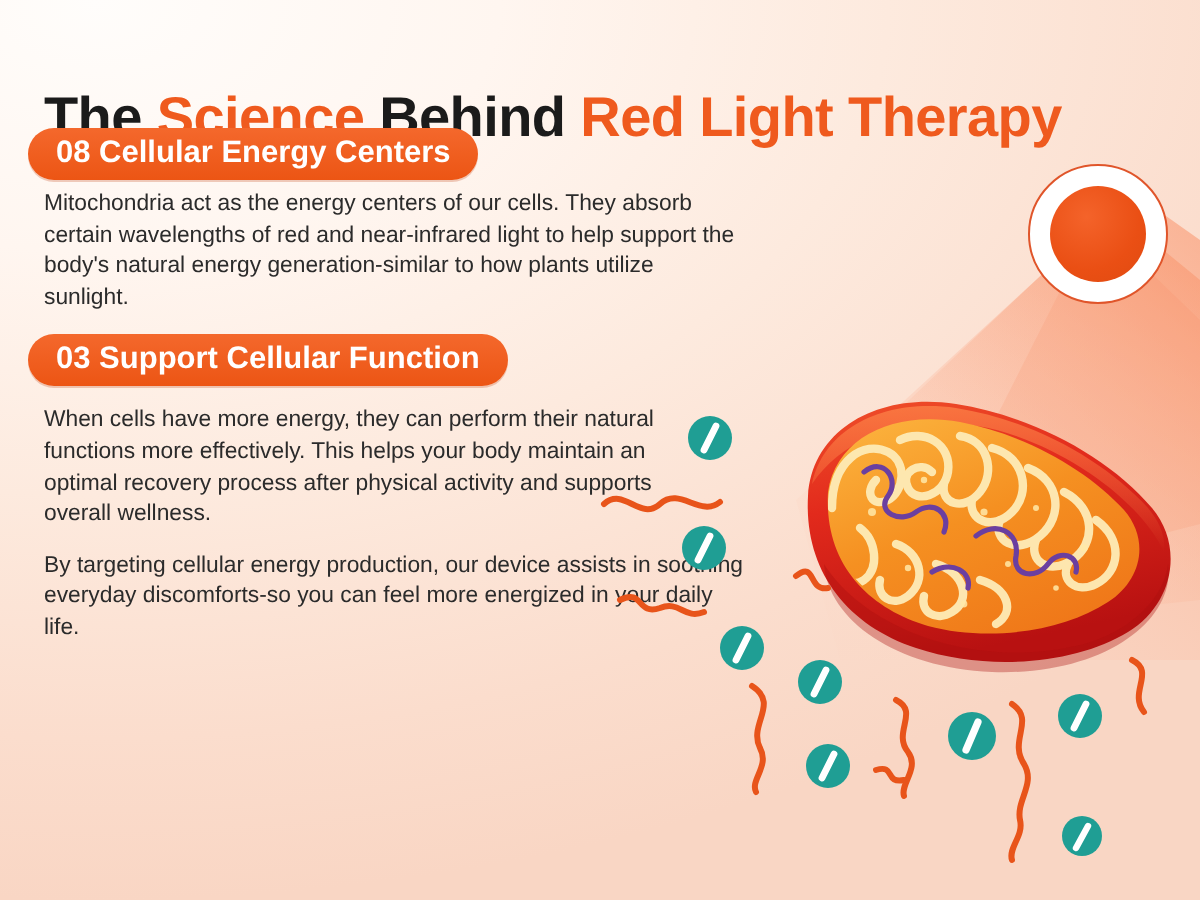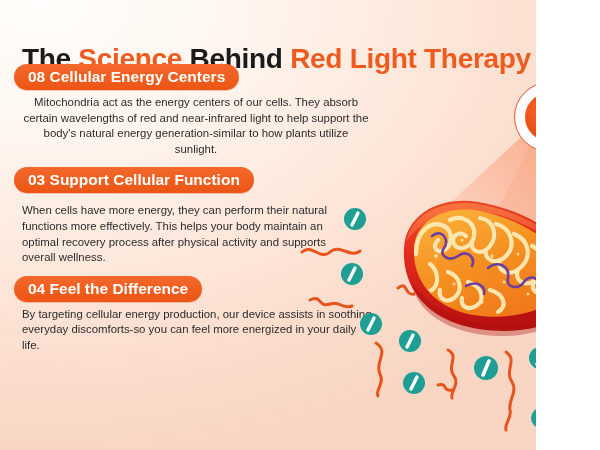--- a/index.html
+++ b/index.html
@@ -2,21 +2,21 @@
 <html><head>
 <meta charset="utf-8">
 <style>
   html,body{margin:0;padding:0;}
   body{
     width:600px;height:450px;overflow:hidden;
     font-family:"Liberation Sans", sans-serif;
     background:#fff;
   }
   #stage{
-    position:relative;width:536px;height:450px;overflow:hidden;
+    position:relative;width:600px;height:450px;overflow:hidden;
     background:
       radial-gradient(120% 100% at 8% 0%, #fffdfb 0%, #fff6f0 28%, #fdeade 55%, #fbddcd 82%, #f9d6c4 100%);
   }
   
   .cone{
     position:absolute;left:0;top:0;width:600px;height:450px;
     pointer-events:none;
   }
   
   .lamp{
@@ -48,21 +48,21 @@
     color:#fff;font-weight:bold;font-size:15.5px;
     padding:4px 14px 5px 14px;border-radius:14px;
     line-height:1.1;white-space:nowrap;
     box-shadow:0 1px 0 rgba(190,60,10,.25);
   }
   .body-txt{
     margin:5px 0 0 8px;
     font-size:11.4px;line-height:15.6px;color:#2b2b2b;
     max-width:338px;
   }
-  .s1 .body-txt{max-width:348px;text-align:center;}
+  .s1 .body-txt{max-width:348px;}
   .s4 .body-txt{max-width:352px;}
   
   .mito{position:absolute;left:392px;top:190px;width:200px;height:155px;}
   
   .particle{position:absolute;}
 </style>
 </head>
 <body>
 
 <div id="stage">
@@ -101,21 +101,20 @@
 
     <div class="sec s2">
       <div class="badge">03 Support Cellular Function</div>
     </div>
 
     <div class="sec s3">
       <p class="body-txt">When cells have more energy, they can perform their natural functions more effectively. This helps your body maintain an optimal recovery process after physical activity and supports overall wellness.</p>
     </div>
 
     <div class="sec s4">
-      <div class="badge">04 Feel the Difference</div>
       <p class="body-txt">By targeting cellular energy production, our device assists in soothing everyday discomforts-so you can feel more energized in your daily life.</p>
     </div>
 
   </div>
 
   <svg class="mito" viewBox="0 0 200 155" xmlns="http://www.w3.org/2000/svg">
     <defs>
       <linearGradient id="outerRed" x1="0" y1="0" x2="0.3" y2="1">
         <stop offset="0%" stop-color="#f0512a"></stop>
         <stop offset="40%" stop-color="#e22a1c"></stop>

